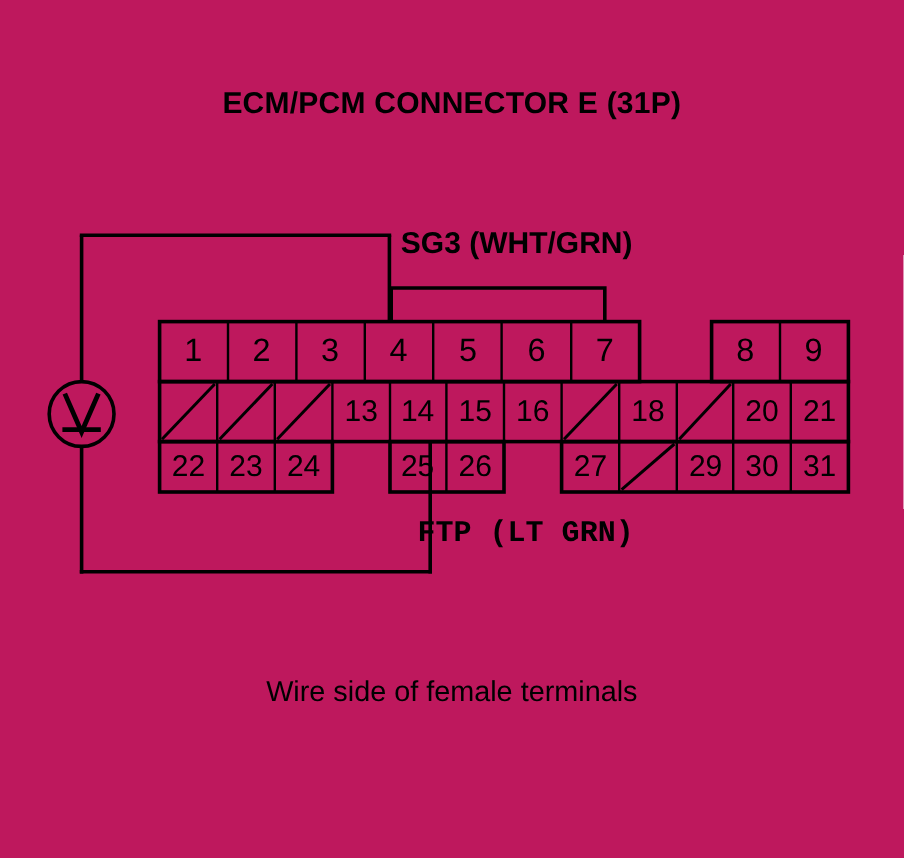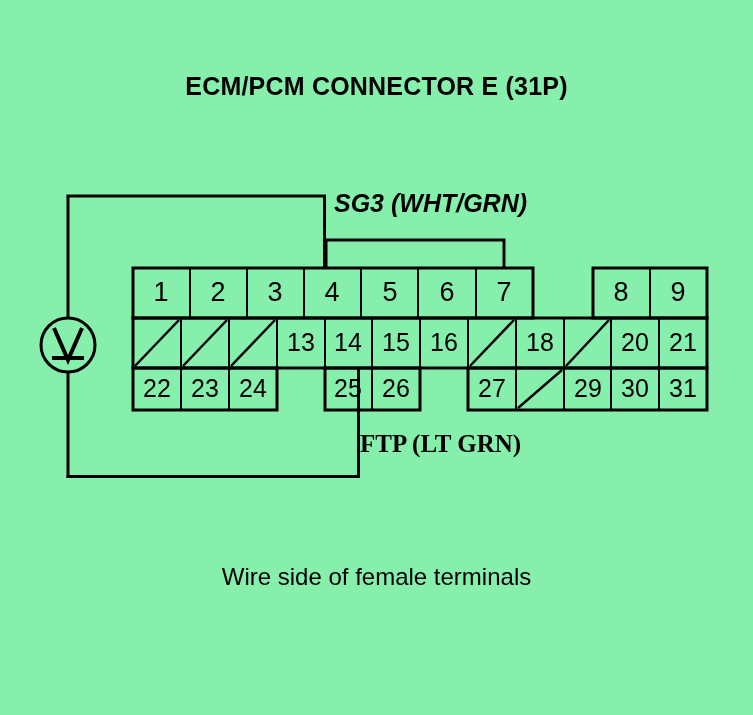--- a/index.html
+++ b/index.html
@@ -8,21 +8,21 @@
     background: #ffffff;
   }
   body {
     font-family: "Liberation Sans", sans-serif;
     color: #000000;
   }
   #page {
     position: relative;
     width: 753px;
     height: 715px;
-    background: #86efac;
+    background: #be185d;
     overflow: hidden;
   }
   .title {
     position: absolute;
     left: 0;
     top: 72px;
     width: 753px;
     text-align: center;
     font-size: 25px;
     font-weight: bold;
@@ -30,29 +30,28 @@
     font-family: "Liberation Sans", sans-serif;
   }
   .label-sg3 {
     position: absolute;
     left: 334px;
     top: 189px;
     font-size: 25px;
     font-weight: bold;
     font-family: "Liberation Sans", sans-serif;
     white-space: nowrap;
-    font-style: italic;
   }
   .label-ftp {
     position: absolute;
-    left: 360px;
+    left: 348px;
     top: 430px;
     font-size: 25px;
     font-weight: bold;
-    font-family: Liberation Serif, serif;
+    font-family: Liberation Mono, monospace;
     white-space: nowrap;
   }
   .caption {
     position: absolute;
     left: 0;
     top: 563px;
     width: 753px;
     text-align: center;
     font-size: 24px;
     font-family: "Liberation Sans", sans-serif;

